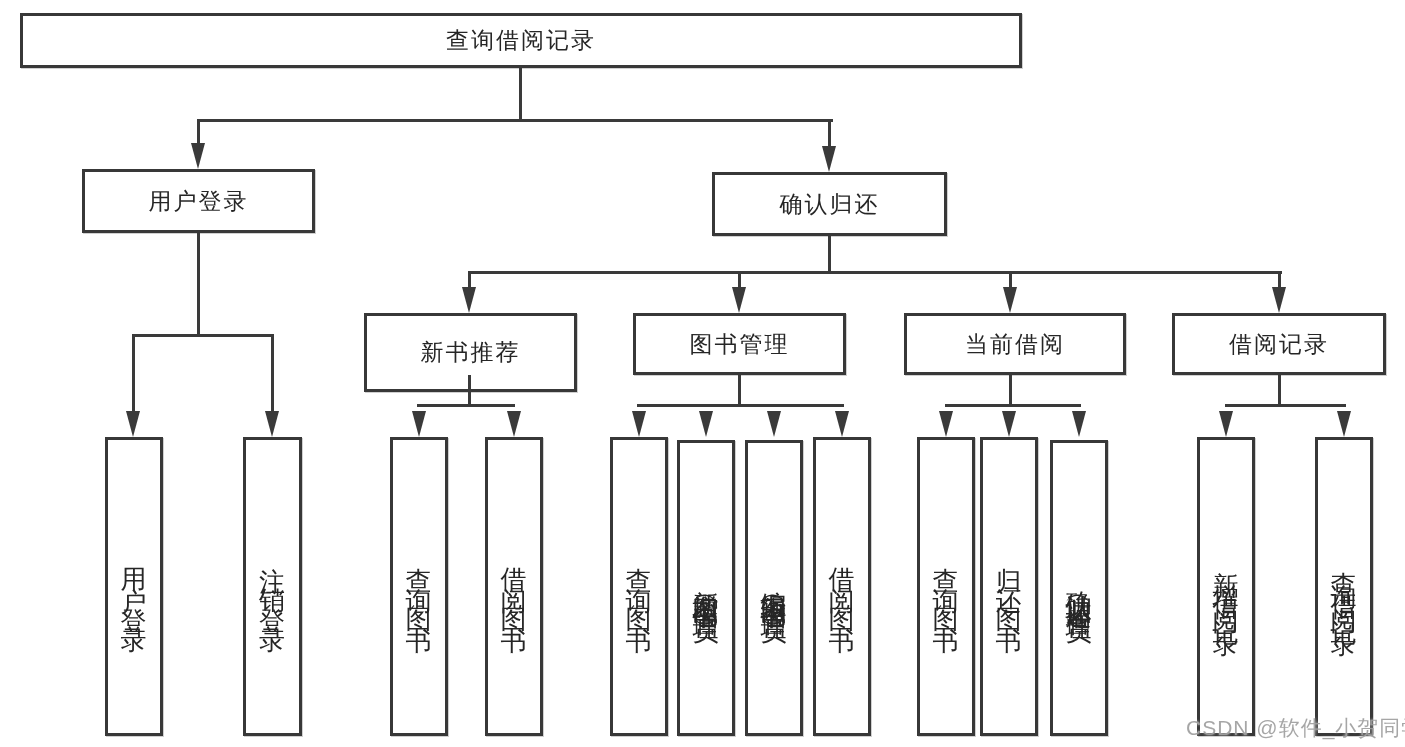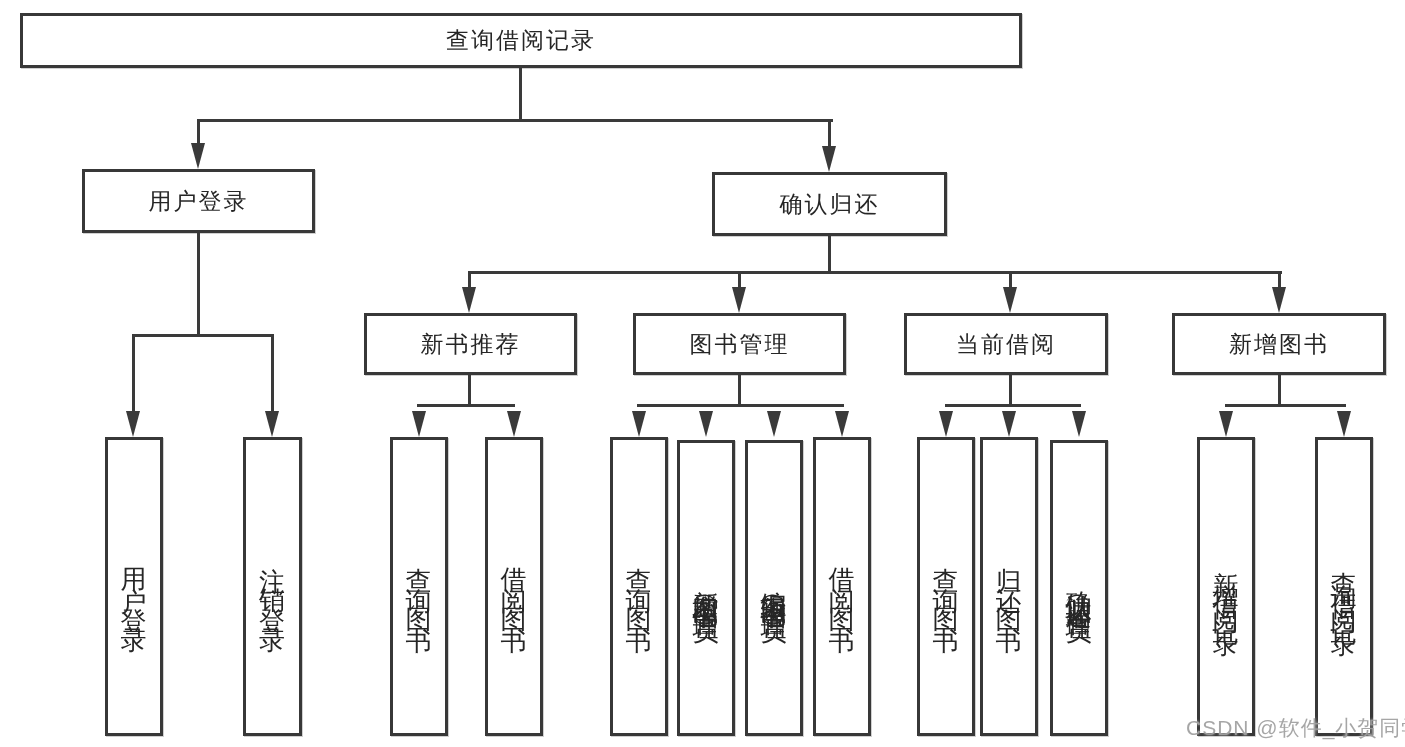--- a/index.html
+++ b/index.html
@@ -72,24 +72,24 @@
   <div class="line" style="left:469px;top:271px;width:813px;height:3px"></div>
   <div class="line" style="left:468px;top:271px;width:3px;height:16px"></div>
   <div class="arrow" style="left:462px;top:287px"></div>
   <div class="line" style="left:738px;top:271px;width:3px;height:16px"></div>
   <div class="arrow" style="left:732px;top:287px"></div>
   <div class="line" style="left:1009px;top:271px;width:3px;height:16px"></div>
   <div class="arrow" style="left:1003px;top:287px"></div>
   <div class="line" style="left:1278px;top:271px;width:3px;height:16px"></div>
   <div class="arrow" style="left:1272px;top:287px"></div>
 
-  <div class="box hbox" style="left:364px;top:313px;width:213px;height:62px">新书推荐</div>
+  <div class="box hbox" style="left:364px;top:313px;width:213px;height:79px">新书推荐</div>
   <div class="box hbox" style="left:633px;top:313px;width:213px;height:62px">图书管理</div>
-  <div class="box hbox" style="left:904px;top:313px;width:204px;height:62px">当前借阅</div>
-  <div class="box hbox" style="left:1172px;top:313px;width:214px;height:62px">新增图书</div>
+  <div class="box hbox" style="left:904px;top:313px;width:222px;height:62px">当前借阅</div>
+  <div class="box hbox" style="left:1172px;top:313px;width:214px;height:62px">借阅记录</div>
 
   <div class="line" style="left:468px;top:375px;width:3px;height:32px"></div>
   <div class="line" style="left:738px;top:375px;width:3px;height:32px"></div>
   <div class="line" style="left:1009px;top:375px;width:3px;height:32px"></div>
   <div class="line" style="left:1278px;top:375px;width:3px;height:32px"></div>
 
   <div class="line" style="left:417px;top:404px;width:98px;height:3px"></div>
   <div class="line" style="left:637px;top:404px;width:207px;height:3px"></div>
   <div class="line" style="left:945px;top:404px;width:136px;height:3px"></div>
   <div class="line" style="left:1225px;top:404px;width:121px;height:3px"></div>

